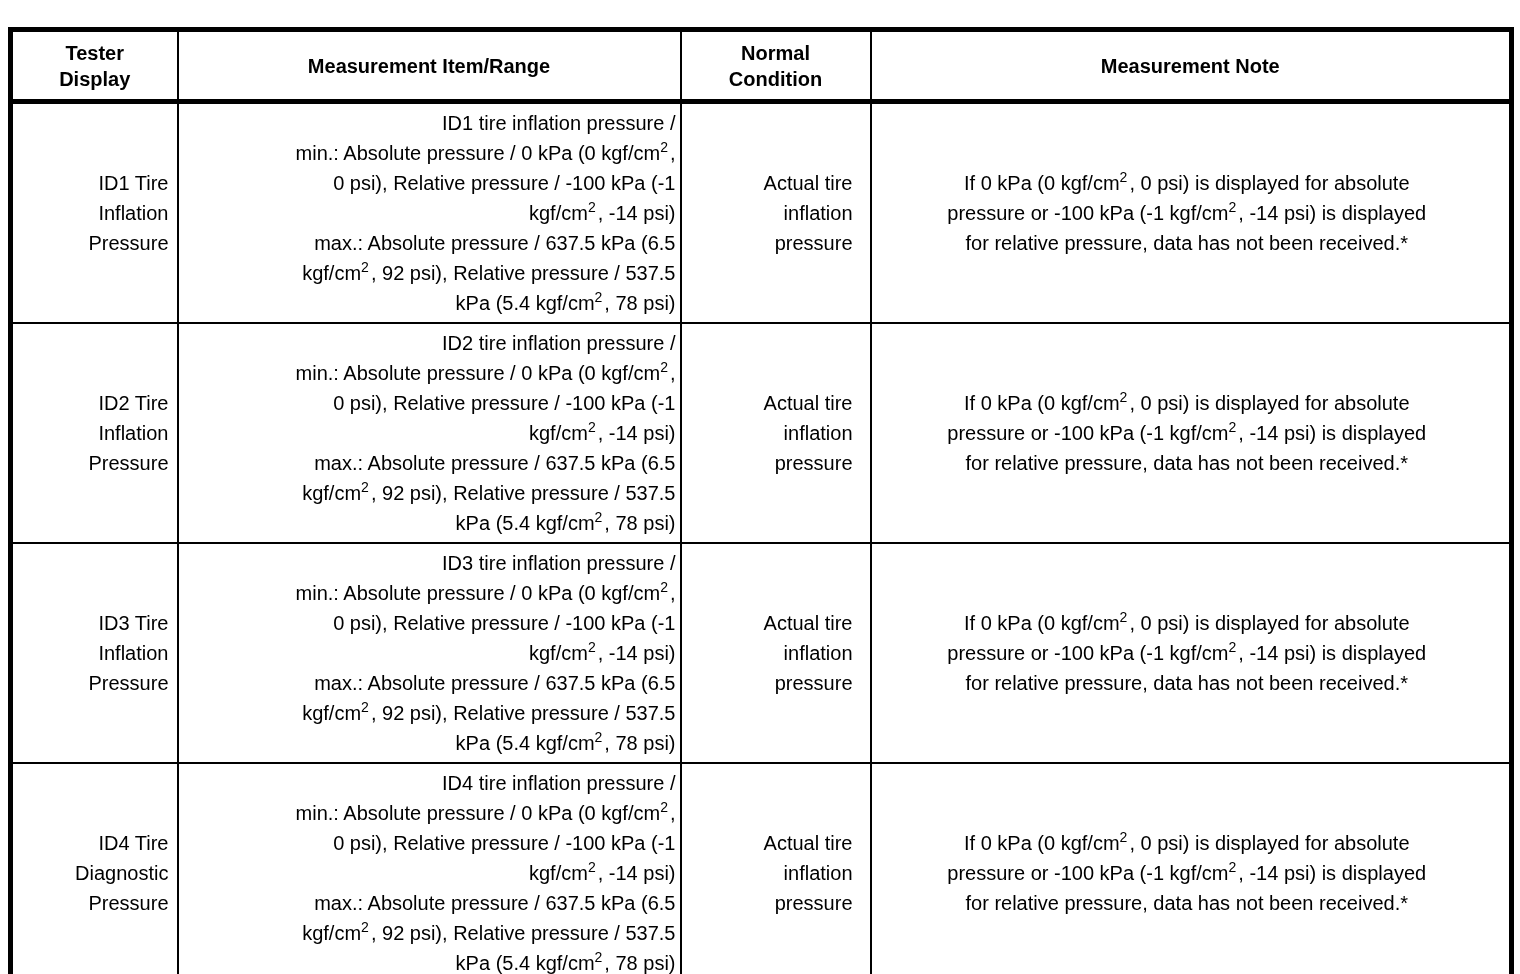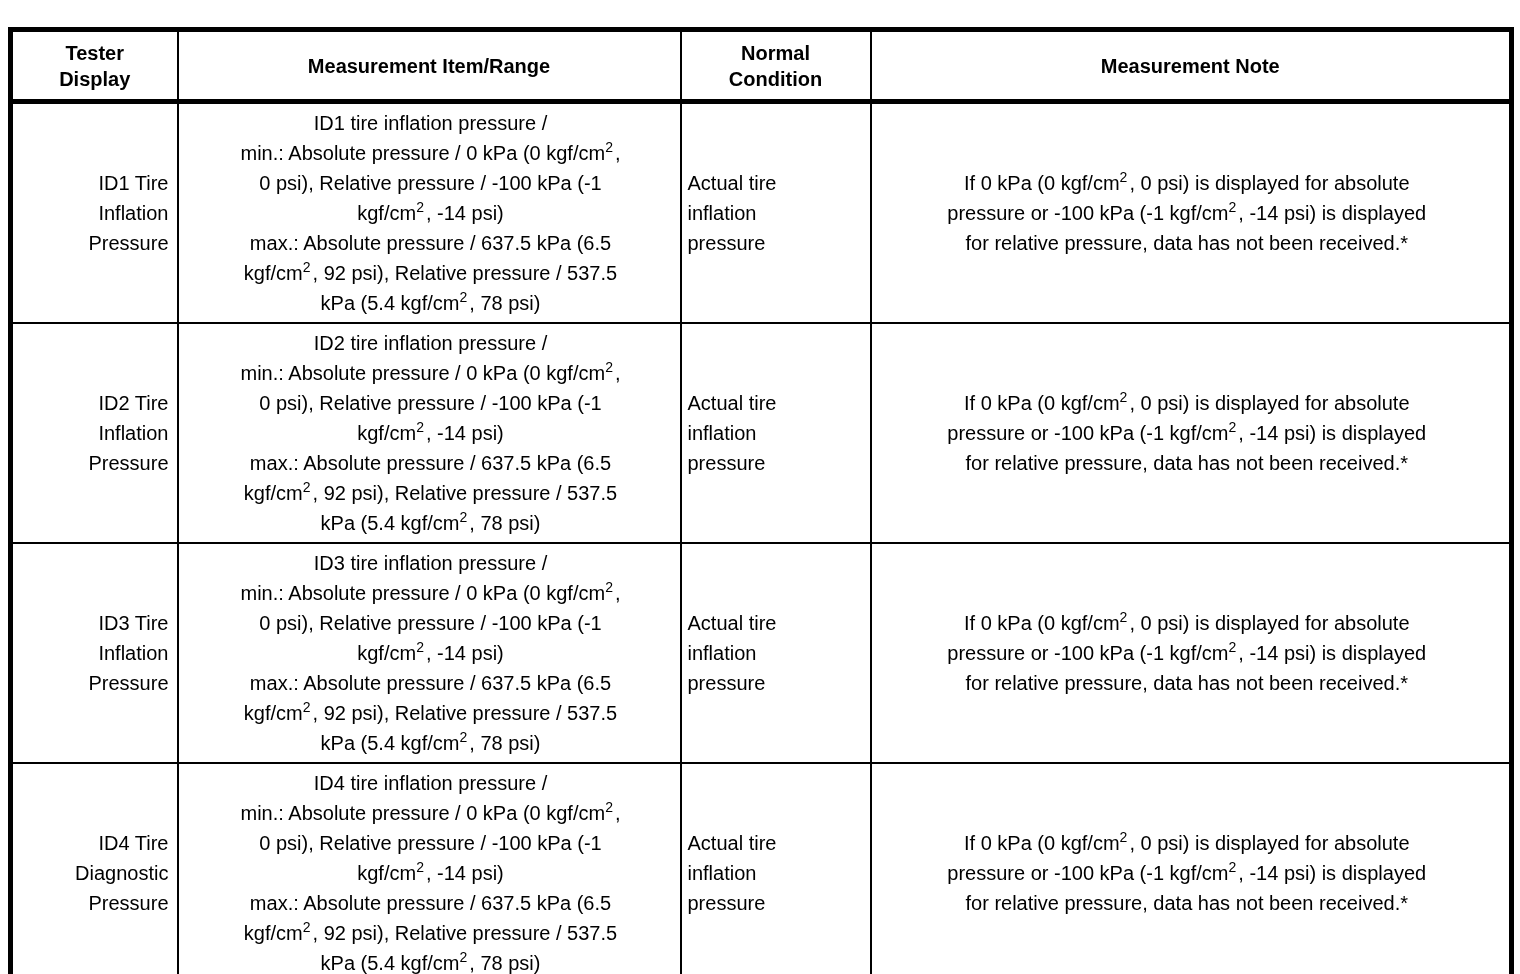--- a/index.html
+++ b/index.html
@@ -53,26 +53,26 @@
   }
   td {
     font-size: 20px;
     line-height: 30px;
   }
   td.c-tester {
     text-align: right;
     padding: 0 8px;
   }
   td.c-measure {
-    text-align: center;
+    text-align: right;
     padding: 4px 4px 4px 7px;
   }
   td.c-normal {
-    text-align: left;
-    padding: 0 4px 0 6px;
+    text-align: right;
+    padding: 0 17px 0 6px;
   }
   td.c-note {
     text-align: center;
     padding: 0 16px 0 9px;
   }
   td sup {
     font-size: 14px;
     line-height: 0;
     vertical-align: baseline;
     position: relative;

